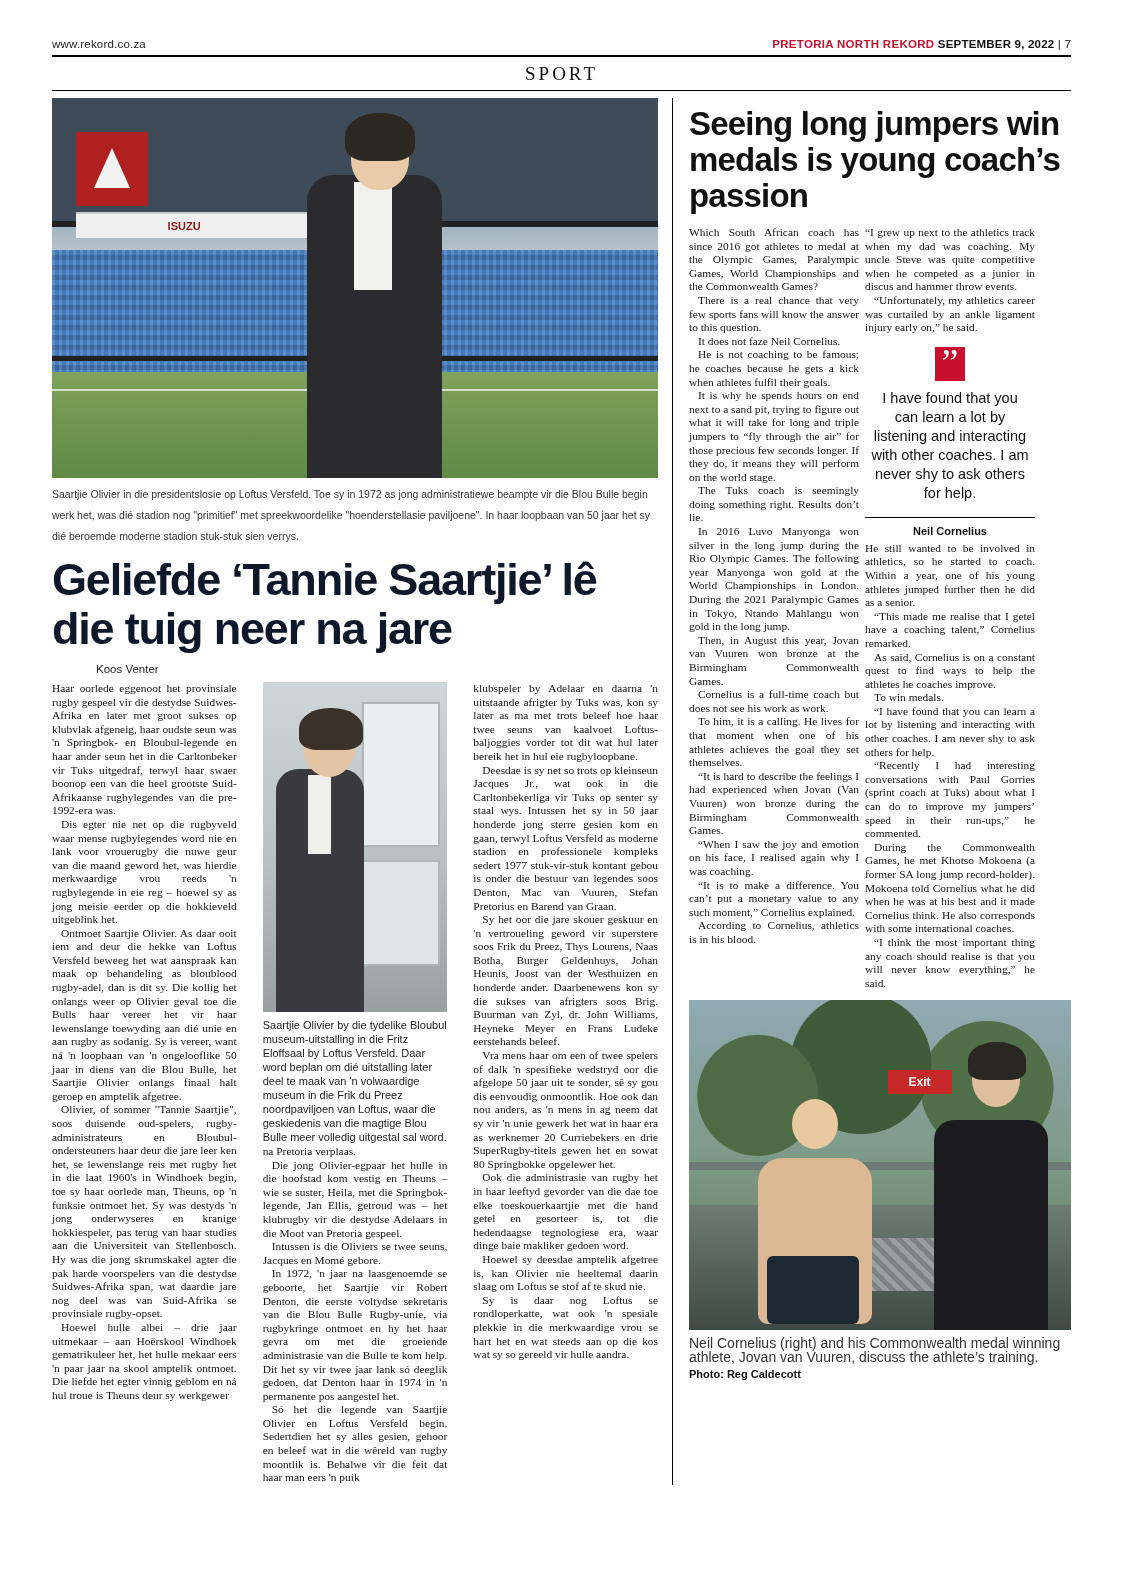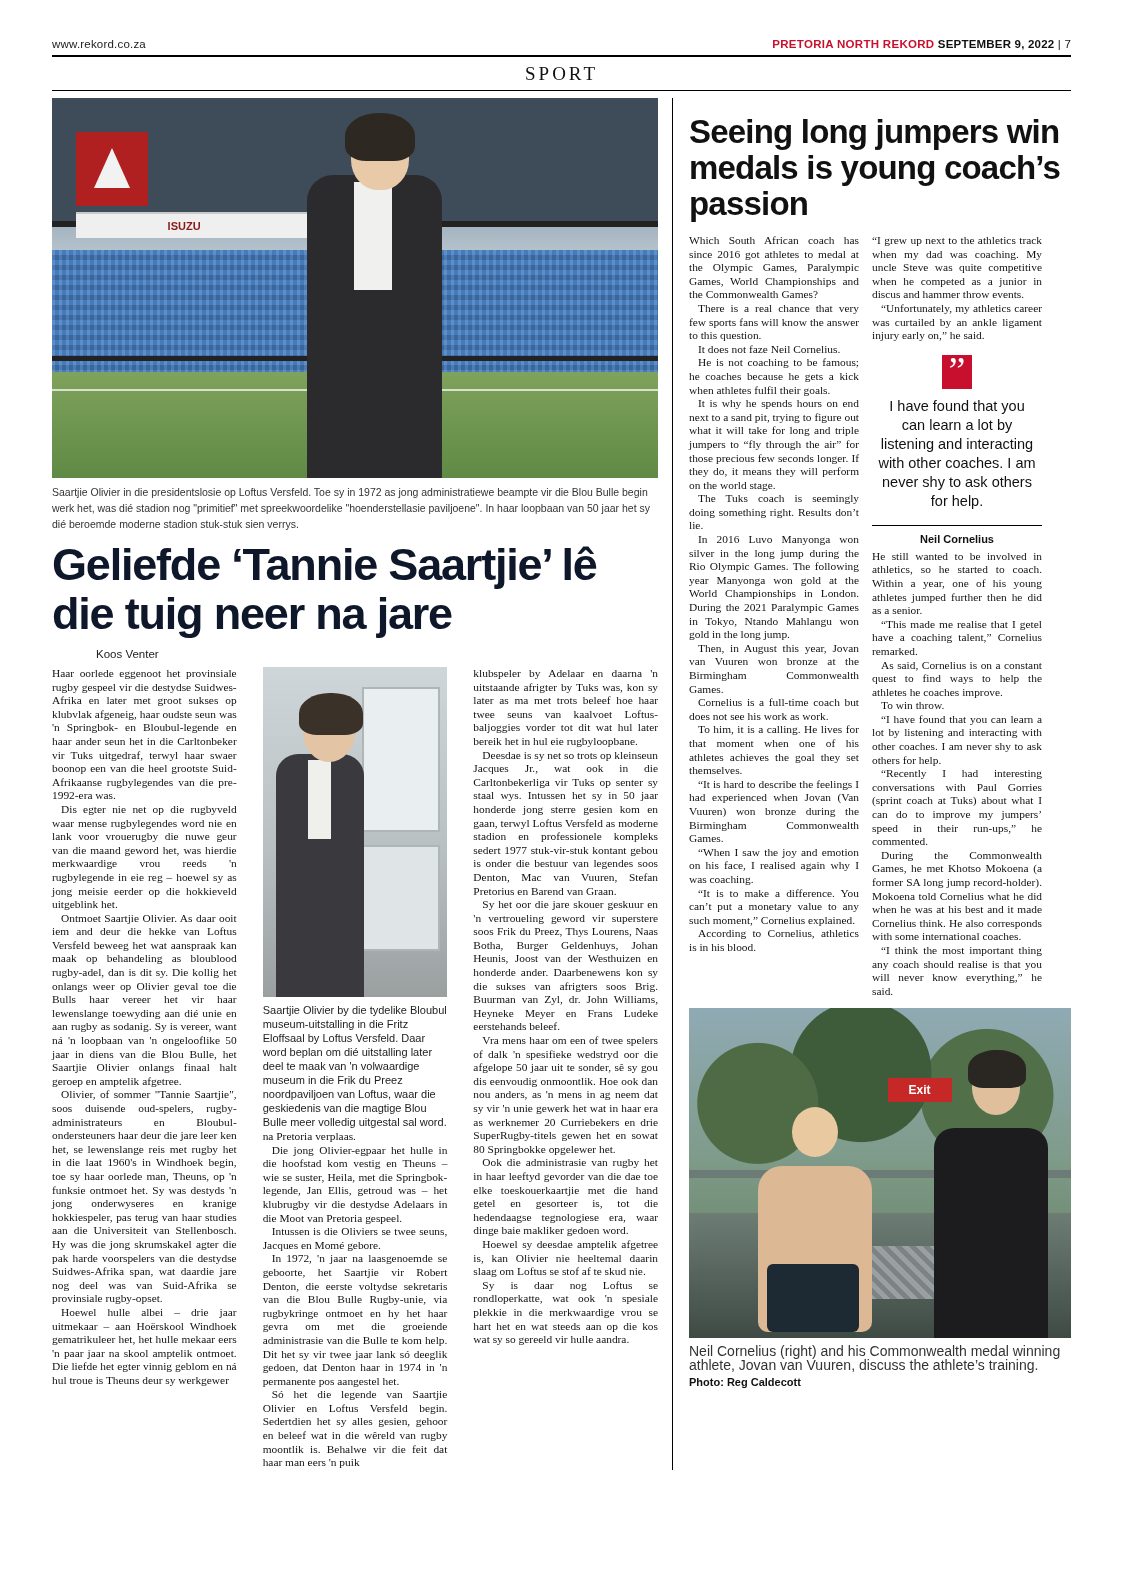--- a/index.html
+++ b/index.html
@@ -61,21 +61,21 @@
   .pitch:before{ content:""; position:absolute; left:0; top:16%; width:100%; height:2px; background:rgba(255,255,255,.7); }
   .rail { position:absolute; left:0; top:68%; width:100%; height:5px; background:#222; }
   .figure { position:absolute; left:40%; top:5%; width:26%; height:95%; }
   .fig-head { position:absolute; left:36%; top:2%; width:58px; height:66px; border-radius:50% 50% 46% 46%; background:#e8c9a8; }
   .fig-hair { position:absolute; left:32%; top:-1%; width:70px; height:48px; border-radius:48% 48% 30% 30%; background:#2e2823; }
   .fig-body { position:absolute; left:8%; top:16%; width:86%; height:84%; background:#2b2b2e; border-radius:26px 26px 0 0; }
   .fig-shirt { position:absolute; left:38%; top:18%; width:24%; height:30%; background:#f0f0ee; }
 
   .caption {
     font-family:"Liberation Sans", sans-serif;
-    font-size:10.5px; line-height:16px; color:#333;
+    font-size:10.5px; line-height:21px; color:#333;
     padding:6px 0 2px 0;
   }
 
   
   .headline {
     font-family:"Liberation Sans", sans-serif;
     font-weight:bold;
     font-size:45px; line-height:49px;
     letter-spacing:-1.2px;
     margin:6px 0 10px 0;
@@ -115,23 +115,23 @@
     font-size:11px; line-height:14px; color:#222;
     margin-bottom:1px;
   }
 
   
   .r-headline {
     font-family:"Liberation Sans", sans-serif;
     font-weight:bold;
     font-size:33px; line-height:36px;
     letter-spacing:-.8px;
-    margin:16px 0 12px 0;
-  }
-  .r-two-col { display:flex; gap:13px; }
+    margin:8px 0 12px 0;
+  }
+  .r-two-col { display:flex; gap:6px; }
   .rcol { width:170px; }
 
   .pullquote-wrap { text-align:center; padding:6px 4px 4px 4px; }
   .quote-mark {
     width:30px; height:34px; margin:6px auto 8px auto;
     background:#c8102e;
     position:relative;
   }
   .quote-mark:after {
     content:"”"; position:absolute; left:50%; top:44%; transform:translate(-50%,-50%);
@@ -291,21 +291,21 @@
 
           <div class="pullquote-wrap">
             <div class="quote-mark"></div>
             <div class="pullquote">I have found that you can learn a lot by listening and interacting with other coaches. I am never shy to ask others for help.</div>
           </div>
           <div class="pq-attr">Neil Cornelius</div>
 
           <p class="first">He still wanted to be involved in athletics, so he started to coach. Within a year, one of his young athletes jumped further then he did as a senior.</p>
           <p>“This made me realise that I getel have a coaching talent,” Cornelius remarked.</p>
           <p>As said, Cornelius is on a constant quest to find ways to help the athletes he coaches improve.</p>
-          <p>To win throw.</p>
+          <p>To win medals.</p>
           <p>“I have found that you can learn a lot by listening and interacting with other coaches. I am never shy to ask others for help.</p>
           <p>“Recently I had interesting conversations with Paul Gorries (sprint coach at Tuks) about what I can do to improve my jumpers’ speed in their run-ups,” he commented.</p>
           <p>During the Commonwealth Games, he met Khotso Mokoena (a former SA long jump record-holder). Mokoena told Cornelius what he did when he was at his best and it made Cornelius think. He also corresponds with some international coaches.</p>
           <p>“I think the most important thing any coach should realise is that you will never know everything,” he said.</p>
         </div>
       </div>
 
       <div class="bottom-photo">
         <div class="bp-sky"></div>
         <div class="bp-trees"></div>

